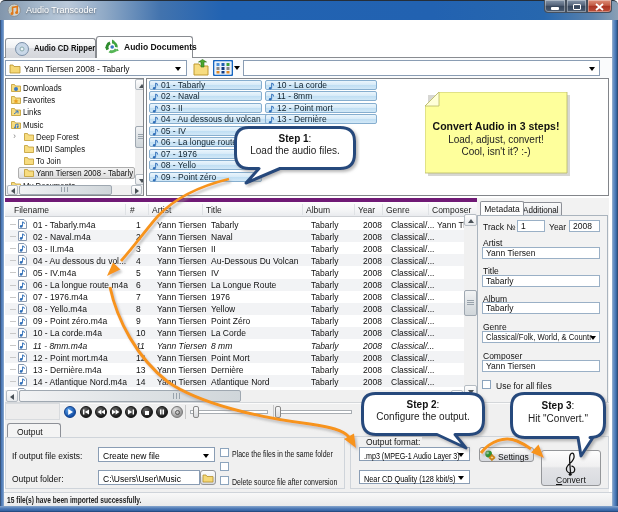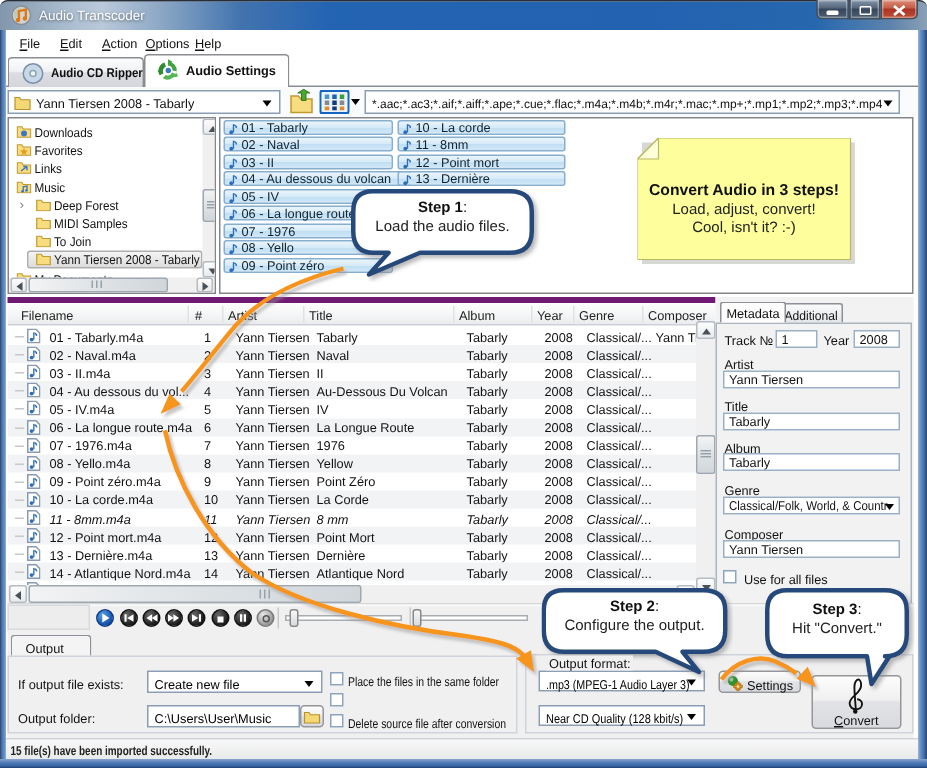--- a/index.html
+++ b/index.html
@@ -92,47 +92,40 @@
     </div>
 <div class="abs capbtn" id="btnmax">
       <div style="margin:3.5px auto 0;width:8px;height:6.5px;border:1.8px solid #fff;border-radius:1px;"></div>
     </div>
 <div class="abs capbtn" id="btncls">
  <svg width="9" height="8" viewBox="0 0 9 8" style="margin-top:3px">
         <path d="M1 1 L8 7 M8 1 L1 7" stroke="#fff" stroke-width="1.8"></path>
       </svg>
 </div>
 
-<div class="abs" id="menubar">
- <span style="left:9px"><u>F</u>ile</span>
- <span style="left:36px"><u>E</u>dit</span>
- <span style="left:64px"><u>A</u>ction</span>
- <span style="left:93px"><u>O</u>ptions</span>
- <span style="left:126px"><u>H</u>elp</span>
-</div>
 
 <div class="abs" id="tabstrip">
  <div class="abs" style="left:0;top:21px;width:608px;height:1px;background:#898c91;"></div>
  <div class="abs" id="tab1"></div>
  <div class="abs" id="tab2"></div>
  <svg class="abs" style="left:10px;top:5px;z-index:3" width="16" height="16" viewBox="0 0 16 16">
   <circle cx="8" cy="8" r="6.5" fill="#c9d8e8" stroke="#7a8fa8" stroke-width="1"></circle>
   <circle cx="8" cy="8" r="2" fill="#eef4fa" stroke="#8aa"></circle>
  </svg>
  <div class="abs tabtxt" style="left:30px;top:7px;z-index:3"><span class="sqz" style="transform:scaleX(0.9);">Audio CD Ripper</span></div>
  <svg class="abs" style="left:100px;top:3px;z-index:3" width="16" height="16" viewBox="0 0 16 16">
   <path d="M8 2 A6 6 0 0 1 13.8 8.5 L11 8 A3.4 3.4 0 0 0 8 4.6 Z" fill="#3fa33f"></path>
   <path d="M13.2 10.5 A6 6 0 0 1 4.5 13.2 L6.5 11 A3.4 3.4 0 0 0 10.8 9.4 Z" fill="#55b555"></path>
   <path d="M2.4 11.2 A6 6 0 0 1 5.6 2.6 L6.6 5.3 A3.4 3.4 0 0 0 5 10 Z" fill="#2e8c2e"></path>
   <path d="M8 0.5 L11 2.2 L8 4 Z" fill="#3fa33f"></path>
   <path d="M14.8 11.8 L11.6 12.6 L13.4 9.4 Z" fill="#55b555"></path>
   <path d="M1 8.2 L3.2 10.8 L4.4 7.4 Z" fill="#2e8c2e"></path>
   <circle cx="8.2" cy="8" r="1.8" fill="#3a78c2"></circle>
  </svg>
- <div class="abs tabtxt" style="left:120px;top:6px;z-index:3">Audio Settings</div>
+ <div class="abs tabtxt" style="left:120px;top:6px;z-index:3">Audio Documents</div>
 </div>
 
 <div class="abs" id="toolbar"></div>
 <div class="abs combo" style="left:5px;top:60px;width:182px;height:16px;">
  <svg class="abs" style="left:3px;top:2px" width="12" height="11" viewBox="0 0 12 11">
         <path d="M1 2 L4 2 L5 3.5 L11 3.5 L11 10 L1 10 Z" fill="#f5d876" stroke="#b8922c" stroke-width="0.8"></path>
       </svg>
  <span class="abs" style="left:18px;top:3px;font-size:8.5px;color:#111;">Yann Tiersen 2008 - Tabarly</span>
  <div class="abs darr" style="right:5px;top:6px;"></div>
 </div>
@@ -147,21 +140,20 @@
       <rect x="3.5" y="11" width="3" height="2.5" fill="#e08a28"></rect>
  <rect x="8.5" y="3" width="3" height="3" fill="#2060b0"></rect>
       <rect x="8.5" y="7" width="3" height="3" fill="#103a80"></rect>
       <rect x="8.5" y="11" width="3" height="2.5" fill="#103a80"></rect>
  <rect x="13.5" y="3" width="3" height="3" fill="#3aa03a"></rect>
       <rect x="13.5" y="7" width="3" height="3" fill="#888"></rect>
       <rect x="13.5" y="11" width="3" height="2.5" fill="#e08a28"></rect>
 </svg>
 <div class="abs darr" style="left:234px;top:66px;"></div>
 <div class="abs combo" style="left:243px;top:60px;width:357px;height:16px;">
- <span class="abs" style="left:4px;top:4px;font-size:8px;color:#111;white-space:nowrap;">*.aac;*.ac3;*.aif;*.aiff;*.ape;*.cue;*.flac;*.m4a;*.m4b;*.m4r;*.mac;*.mp+;*.mp1;*.mp2;*.mp3;*.mp4</span>
  <div class="abs darr" style="right:4px;top:6px;"></div>
 </div>
 
 <div class="abs" id="treepanel">
       <div class="titem" style="top:3px;left:17px;"><span class="sqz" style="transform:scaleX(0.92);">Downloads</span></div>
       <svg class="tico abs" style="left:5px;top:4px" viewBox="0 0 10 9">
         <path d="M0.5 1.5 L3.5 1.5 L4.5 3 L9.5 3 L9.5 8.5 L0.5 8.5 Z" fill="#f7dc80" stroke="#c09a30" stroke-width="0.8"></path>
         <circle cx="5" cy="6" r="2" fill="#3a78c2"></circle>
       </svg>
       <div class="titem" style="top:15.2px;left:17px;"><span class="sqz" style="transform:scaleX(0.92);">Favorites</span></div>

